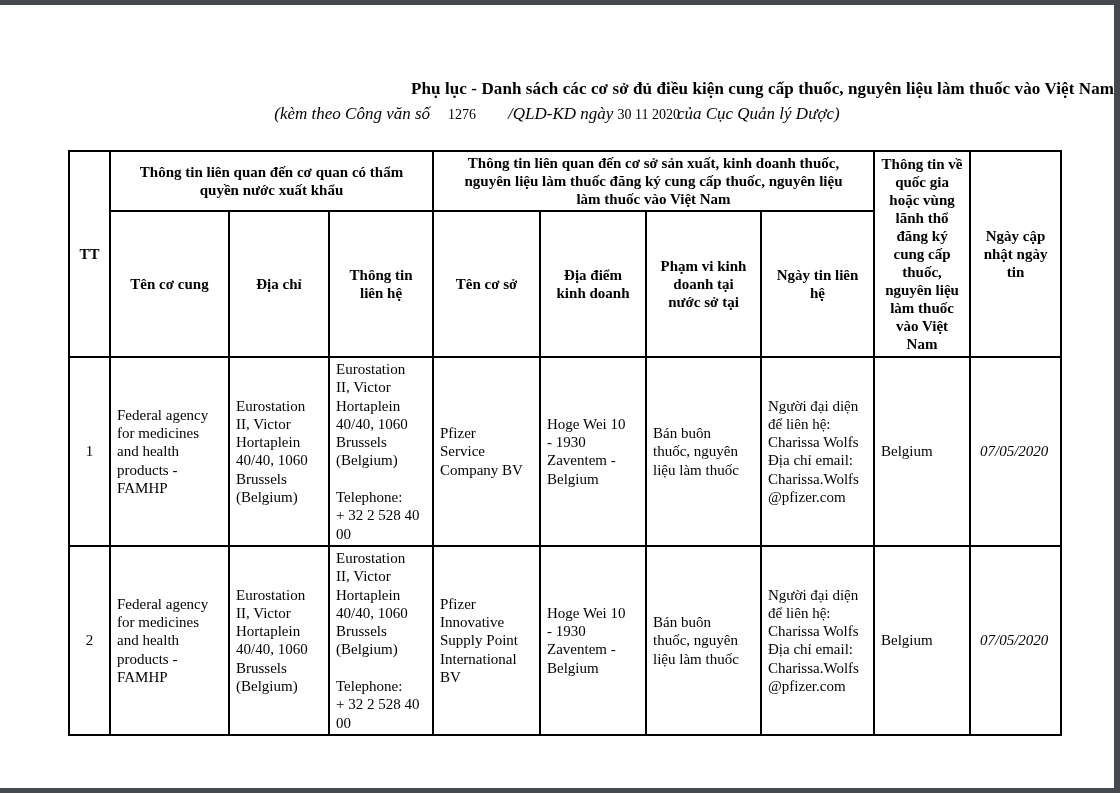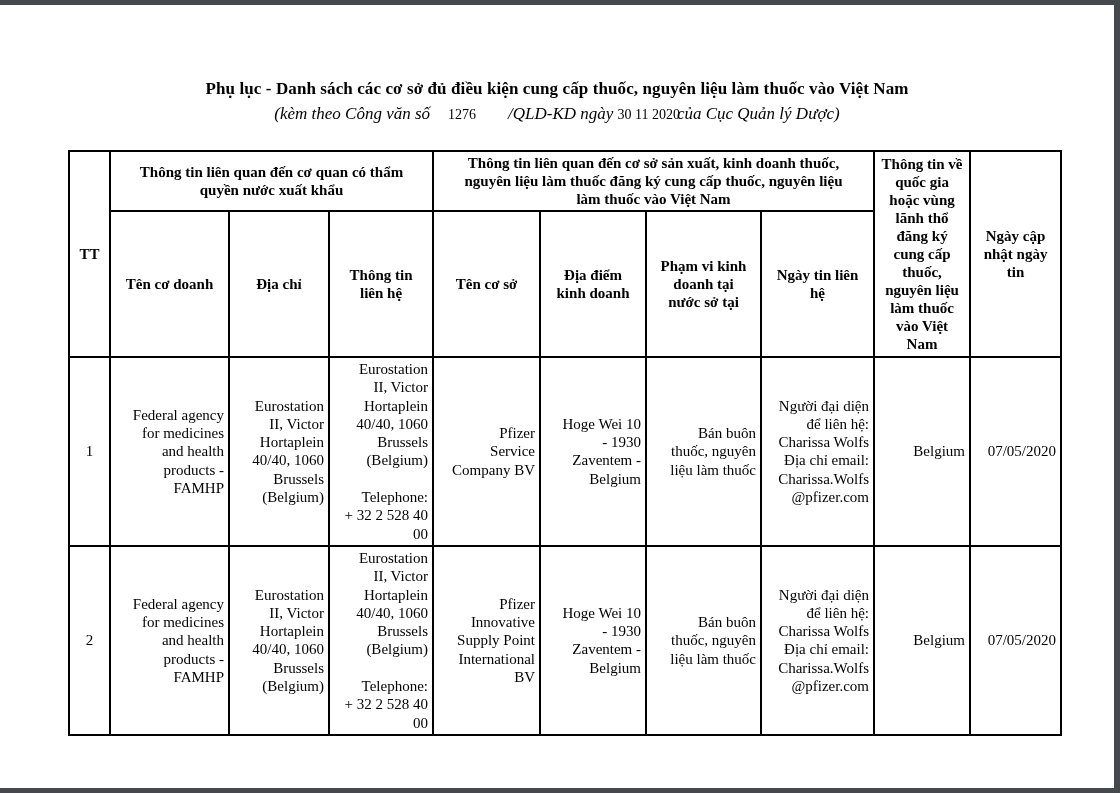--- a/index.html
+++ b/index.html
@@ -22,21 +22,21 @@
   }
   .edge-top    { left: 0; top: 0; width: 1120px; height: 5px; }
   .edge-right  { right: 0; top: 0; width: 6px; height: 793px; }
   .edge-bottom { left: 0; bottom: 0; width: 1120px; height: 5px; }
 
   .doc-title {
     position: absolute;
     left: 0;
     top: 78px;
     width: 1114px;
-    text-align: center;
+    text-align: right;
     font-size: 17px;
     font-weight: bold;
     line-height: 21px;
     letter-spacing: 0.1px;
   }
   .doc-subtitle {
     position: absolute;
     left: 0;
     top: 103px;
     width: 1114px;
@@ -68,26 +68,26 @@
   .main-table th {
     font-size: 15px;
     font-weight: bold;
     text-align: center;
     line-height: 1.2;
     padding: 2px 3px;
   }
   .main-table td {
     font-size: 15px;
     font-weight: normal;
-    text-align: right;
+    text-align: left;
     line-height: 1.22;
-    padding: 2px 4px 2px 12px;
+    padding: 2px 4px 2px 6px;
   }
   .main-table td.tt-cell { text-align: center; padding: 2px 1px; }
-  .main-table td.date-cell { padding-left: 9px; }
+  .main-table td.date-cell { padding-left: 9px; font-style: italic; }
   tr.hdr-group-row { height: 59px; }
   tr.hdr-sub-row   { height: 146px; }
   tr.data-row-1    { height: 185px; }
   tr.data-row-2    { height: 183px; }
 </style>
 </head>
 <body>
 
 <div class="edge-band edge-top"></div>
 <div class="edge-band edge-right"></div>
@@ -127,21 +127,21 @@
 thuốc,
 nguyên liệu
 làm thuốc
 vào Việt
 Nam</th>
       <th rowspan="2">Ngày cập
 nhật ngày
 tin</th>
     </tr>
     <tr class="hdr-sub-row">
-      <th>Tên cơ doanh</th>
+      <th>Tên cơ cung</th>
       <th>Địa chỉ</th>
       <th>Thông tin
 liên hệ</th>
       <th>Tên cơ sở</th>
       <th>Địa điểm
 kinh doanh</th>
       <th>Phạm vi kinh
 doanh tại
 nước sở tại</th>
       <th>Ngày tin liên

